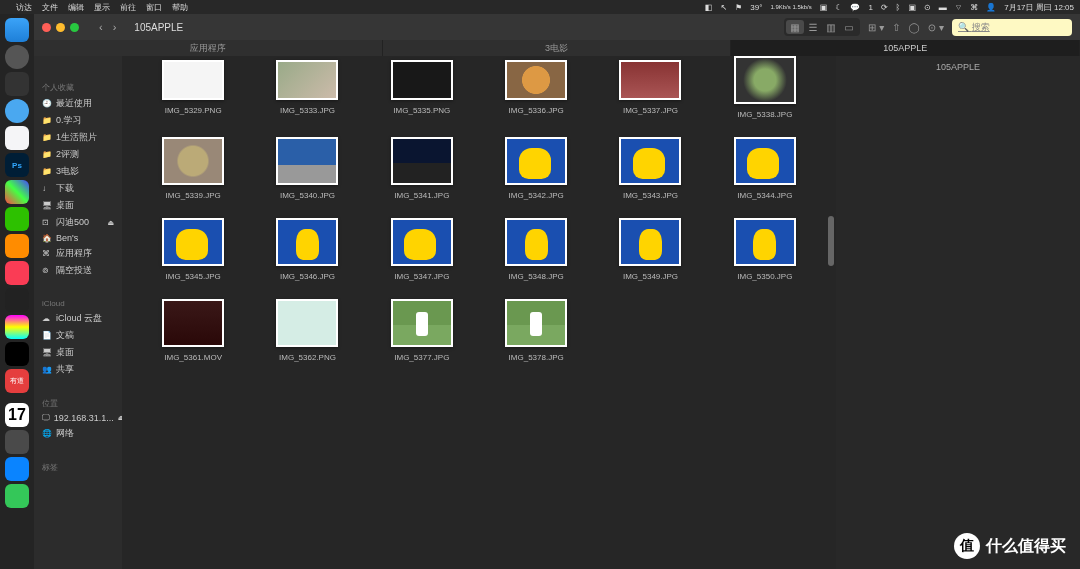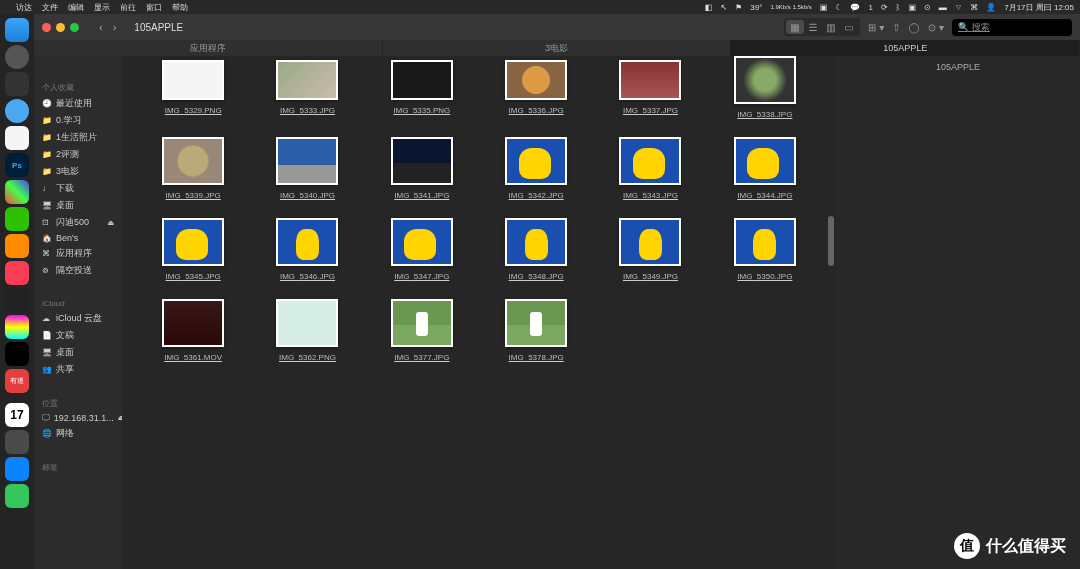--- a/index.html
+++ b/index.html
@@ -22,53 +22,53 @@
 .dock .safari { background: #f5f5f7; }
 .dock .ps { background: #001e36; color:#31a8ff; font-size:8px; font-weight:bold; }
 .dock .colorful { background: linear-gradient(45deg,#f44,#4f4,#44f); }
 .dock .wechat { background: #2dc100; }
 .dock .orange { background: #ff8c00; }
 .dock .music { background: #fa3c55; }
 .dock .video { background: #222; }
 .dock .rainbow { background: linear-gradient(#f0f,#ff0,#0ff); }
 .dock .black { background: #000; }
 .dock .red { background: #e53e3e; color:#fff; font-size:7px; }
-.dock .cal { background: #fff; color:#000; font-size:12px; font-weight:bold; }
+.dock .cal { background: #fff; color:#000; font-size:16px; font-weight:bold; }
 .dock .app2 { background: #4a4a4a; }
 .dock .store { background: #0a84ff; }
 .dock .green { background: #34c759; }
 
 
 .window { position: absolute; left: 34px; top: 14px; width: 1046px; height: 555px; background: #1e1e1e; display: flex; flex-direction: column; }
 .titlebar { height: 26px; background: #363636; display: flex; align-items: center; padding: 0 8px; }
 .traffic { display: flex; gap: 5px; margin-right: 10px; }
 .traffic div { width: 9px; height: 9px; border-radius: 50%; }
 .tl-close { background: #ff5f57; } .tl-min { background: #febc2e; } .tl-max { background: #28c840; }
 .nav-arrows { display: flex; gap: 10px; margin: 0 10px; color: #aaa; font-size: 11px; }
 .win-title { font-size: 10px; color: #ddd; margin-left: 8px; }
 .toolbar-right { margin-left: auto; display: flex; align-items: center; gap: 8px; color: #999; font-size: 10px; }
 .view-switch { display: flex; gap: 0; background: #2a2a2a; border-radius: 4px; padding: 2px; }
 .view-switch div { width: 18px; height: 14px; display: flex; align-items: center; justify-content: center; }
 .view-switch .active { background: #4a4a4a; border-radius: 3px; }
-.search-box { background: #000000; border-radius: 4px; padding: 2px 6px; width: 120px; font-size: 9px; color: #888; text-decoration: underline; }
+.search-box { background: #fef9c3; border-radius: 4px; padding: 2px 6px; width: 120px; font-size: 9px; color: #888; text-decoration: underline; }
 
 .tab-bar { height: 16px; background: #2f2f2f; display: flex; font-size: 9px; color: #999; }
 .tab { flex: 1; display: flex; align-items: center; justify-content: center; border-right: 1px solid #222; }
 .tab.active { background: #1e1e1e; color: #ccc; }
 
 .body-area { flex: 1; display: flex; overflow: hidden; }
 
 
 .sidebar { width: 88px; background: #2c2c2c; padding: 6px 4px; font-size: 9px; color: #aaa; overflow-y: auto; }
 .sb-section { font-size: 8px; color: #777; margin: 20px 4px 2px; }
 .sb-item { display: flex; align-items: center; gap: 4px; padding: 2px 4px; border-radius: 3px; color: #ccc; white-space: nowrap; }
 .sb-eject { margin-left: auto; font-size: 7px; }
 
 
-.content { flex: 1; background: #262626; overflow-y: auto; padding: 0 20px 18px; position: relative; text-decoration: underline; }
+.content { flex: 1; background: #262626; overflow-y: auto; padding: 0 20px 18px; position: relative; }
 .grid { display: grid; grid-template-columns: repeat(6, 1fr); gap: 18px 12px; }
 .thumb-cell { display: flex; flex-direction: column; align-items: center; gap: 6px; }
 .thumb { width: 62px; height: 48px; background: #888; border: 2px solid #fff; box-shadow: 0 1px 3px rgba(0,0,0,0.4); position: relative; overflow: hidden; }
 .thumb.row0 { height: 40px; margin-top: 4px; }
 .thumb-label { font-size: 8px; color: #bbb; text-align: center; }
 
 
 .t-white { background: #f5f5f5; }
 .t-metal { background: linear-gradient(135deg,#9a8,#cba); }
 .t-box { background: #f0f0f0; }

